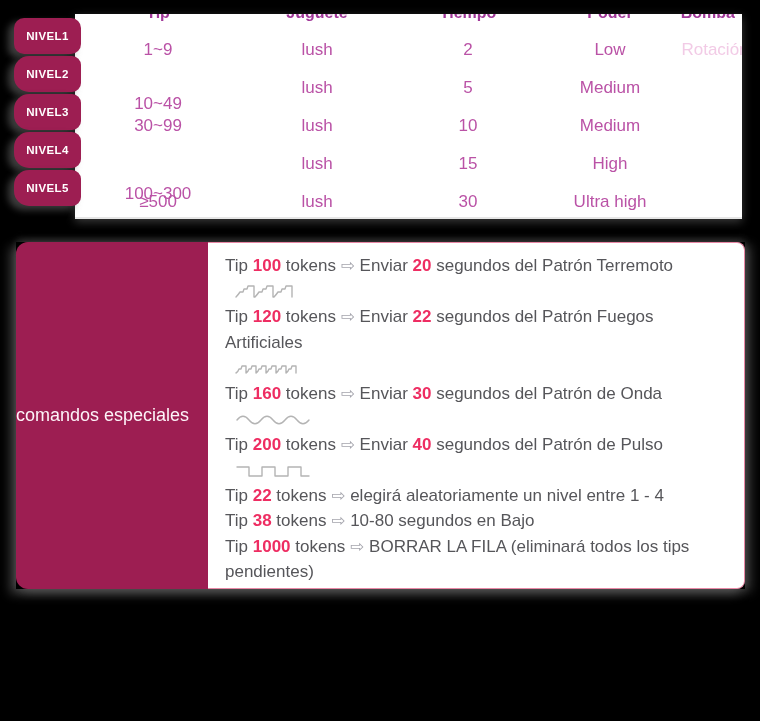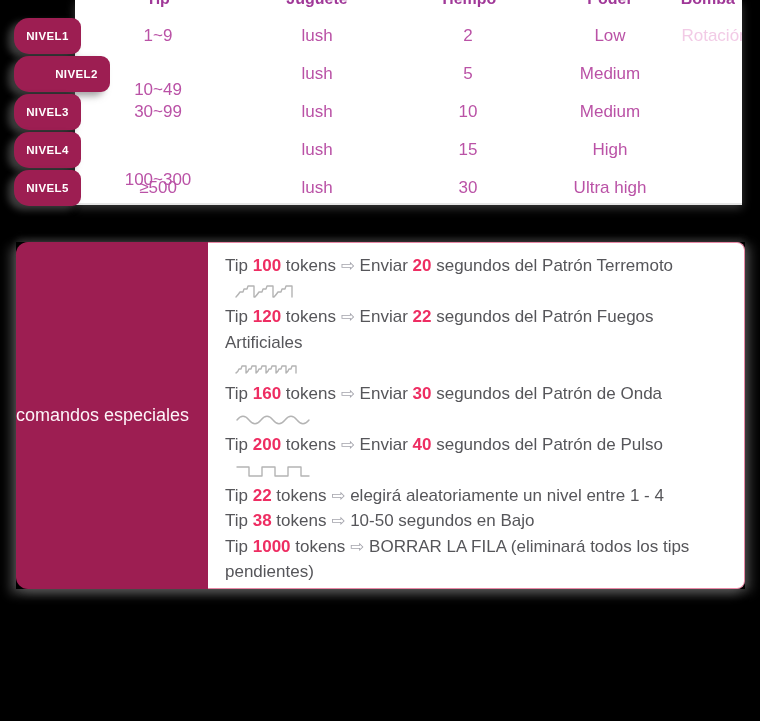--- a/index.html
+++ b/index.html
@@ -1,20 +1,20 @@
 <!DOCTYPE html>
 <html><head>
 <meta charset="utf-8">
 <style>
   html,body{margin:0;padding:0;background:#000;width:760px;height:721px;overflow:hidden;
     font-family:"Liberation Sans","DejaVu Sans",sans-serif;}
   .stage{position:relative;width:760px;height:721px;background:#000;}
 
   
-  .table-card{position:absolute;left:75px;top:0;width:667px;height:203px;background:#fff;
+  .table-card{position:absolute;left:75px;top:14px;width:667px;height:203px;background:#fff;
     overflow:hidden;border-bottom:2px solid #e6e6e6;box-shadow:0 3px 9px rgba(115,115,115,.5);}
   .cell{position:absolute;transform:translate(-50%,-50%);white-space:nowrap;
     font-size:17px;color:#ba52a6;}
   .hcell{font-size:16px;font-weight:700;color:#a03898;}
   .faint{color:#f2cbe6;}
   .badge{position:absolute;left:14px;width:67px;height:36px;background:#9d1e52;
     border-radius:15px 9px 9px 15px;display:flex;align-items:center;justify-content:center;
     color:#fff;font-size:11.5px;font-weight:700;letter-spacing:.4px;
     box-shadow:-6px 4px 7px rgba(100,100,100,.6);z-index:3;}
 
@@ -59,22 +59,22 @@
       <span class="cell" style="left: 83px; top: 150px; margin-top: 30px;">100~300</span>
       <span class="cell" style="left: 242px; top: 150px;">lush</span>
       <span class="cell" style="left: 393px; top: 150px;">15</span>
       <span class="cell" style="left: 535px; top: 150px;">High</span>
       <span class="cell" style="left: 83px; top: 188px;">≥500</span>
       <span class="cell" style="left: 242px; top: 188px;">lush</span>
       <span class="cell" style="left: 393px; top: 188px;">30</span>
       <span class="cell" style="left: 535px; top: 188px;">Ultra high</span>
     </div>
   <div id="badges">
-      <div class="badge" style="top: 18px;">NIVEL1</div>
-      <div class="badge" style="top: 56px; padding-left: 29px;">NIVEL2</div>
+      <div class="badge" style="top: 18px; border-radius: 10px;">NIVEL1</div>
+      <div class="badge" style="top: 56px;">NIVEL2</div>
       <div class="badge" style="top: 94px;">NIVEL3</div>
       <div class="badge" style="top: 132px;">NIVEL4</div>
       <div class="badge" style="top: 170px;">NIVEL5</div>
     </div>
 
   <div class="cmd-box">
     <div class="cmd-left">
       <span>comandos especiales</span>
     </div>
     <div class="cmd-right" id="cmd-right">
@@ -96,19 +96,19 @@
             <path d="M2,12 C6,7 10,7 14,12 S22,17 26,12 S34,7 38,12 S46,17 50,12 S58,7 62,12 S70,17 74,12" fill="none" stroke="#b4b4b4" stroke-width="1.4" stroke-linecap="round" stroke-linejoin="round"></path>
           </svg>
         </div>
         <div class="cmd-line"><span>Tip </span><span class="num">200</span><span> tokens </span><span class="arr">⇨</span><span> Enviar </span><span class="num">40</span><span> segundos del Patrón de Pulso</span></div>
         <div class="cmd-pattern">
           <svg width="80" height="22" viewBox="0 0 80 22">
             <path d="M2,8 h12 v9 h13 v-9 h13 v9 h13 v-9 h13 v9 h8" fill="none" stroke="#b4b4b4" stroke-width="1.4" stroke-linecap="round" stroke-linejoin="round"></path>
           </svg>
         </div>
         <div class="cmd-line"><span>Tip </span><span class="num">22</span><span> tokens </span><span class="arr">⇨</span><span> elegirá aleatoriamente un nivel entre 1 - 4</span></div>
-        <div class="cmd-line"><span>Tip </span><span class="num">38</span><span> tokens </span><span class="arr">⇨</span><span> 10-50 segundos en Bajo</span></div>
+        <div class="cmd-line"><span>Tip </span><span class="num">38</span><span> tokens </span><span class="arr">⇨</span><span> 10-80 segundos en Bajo</span></div>
         <div class="cmd-line"><span>Tip </span><span class="num">1000</span><span> tokens </span><span class="arr">⇨</span><span> BORRAR LA FILA (eliminará todos los tips pendientes)</span></div>
         <div class="cmd-line"><span>Tip </span><span class="num">50</span><span> tokens </span><span class="arr">⇨</span><span> PAUSA LA FILA PARA </span><span class="num">10</span><span> SEGUNDOS</span></div>
       </div>
   </div>
 
 </div>
 
 </body></html>

